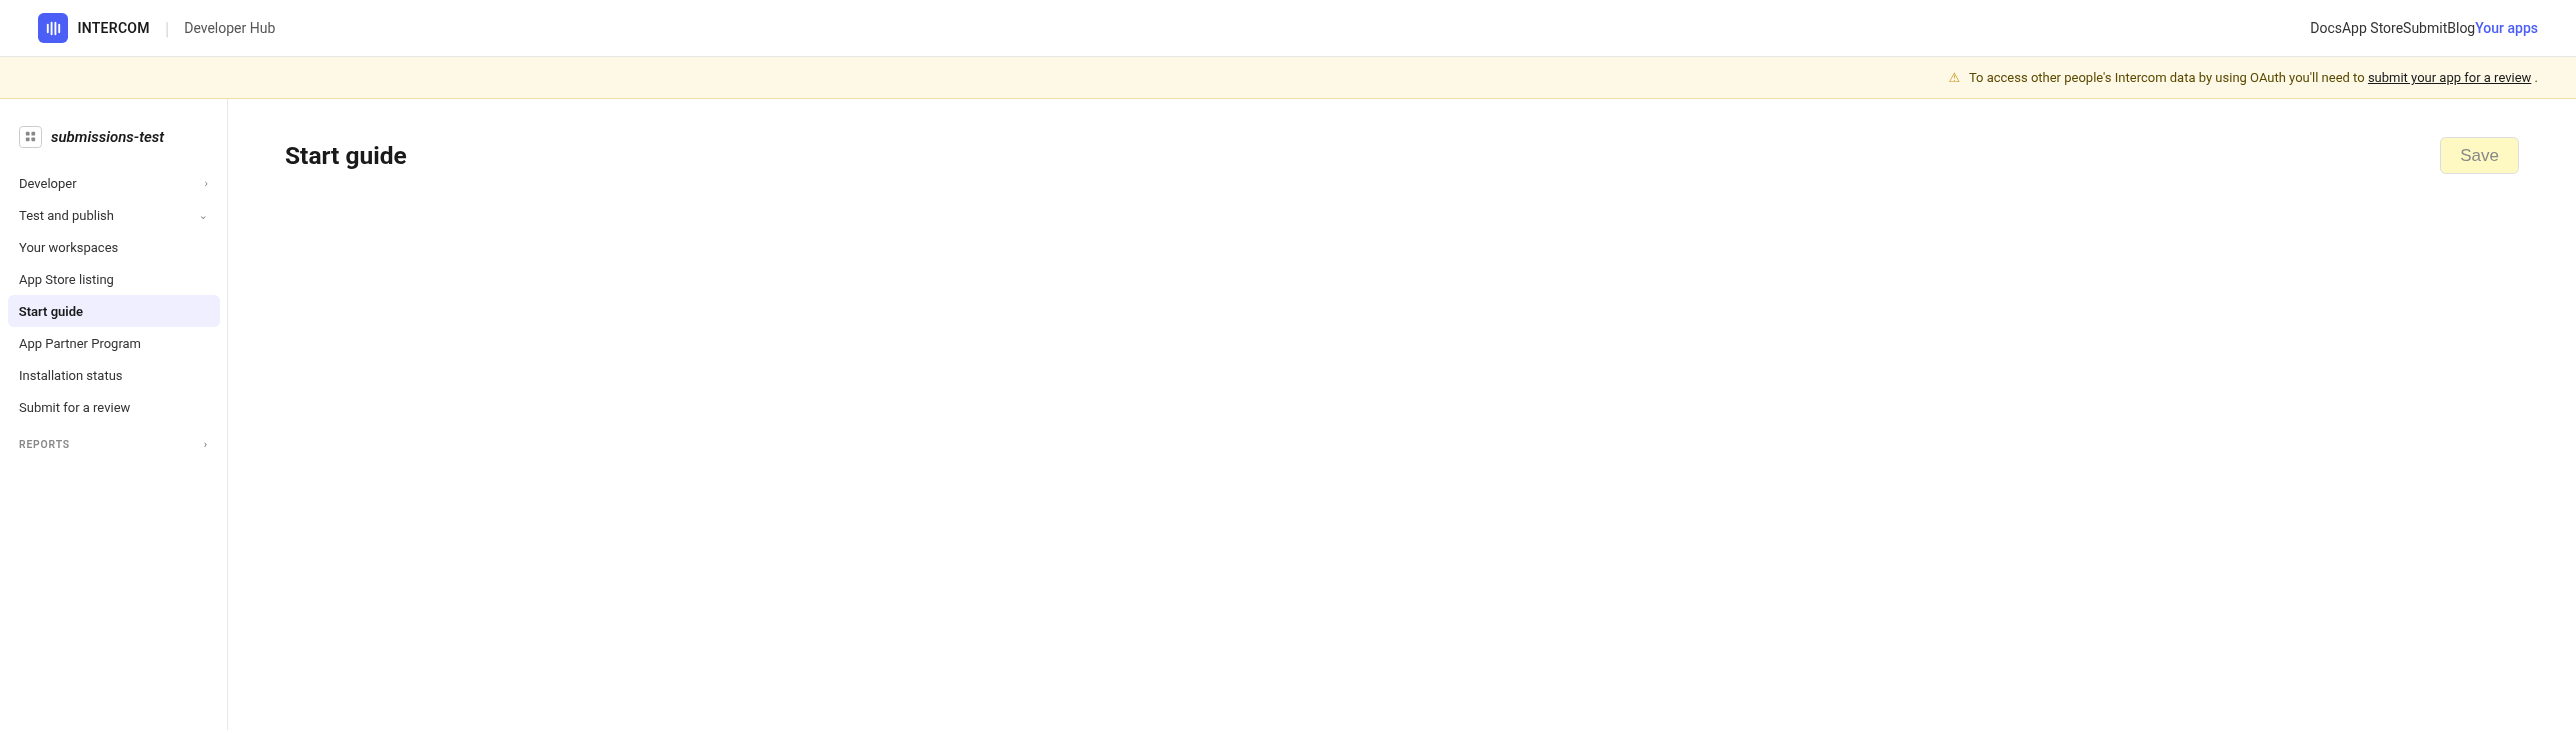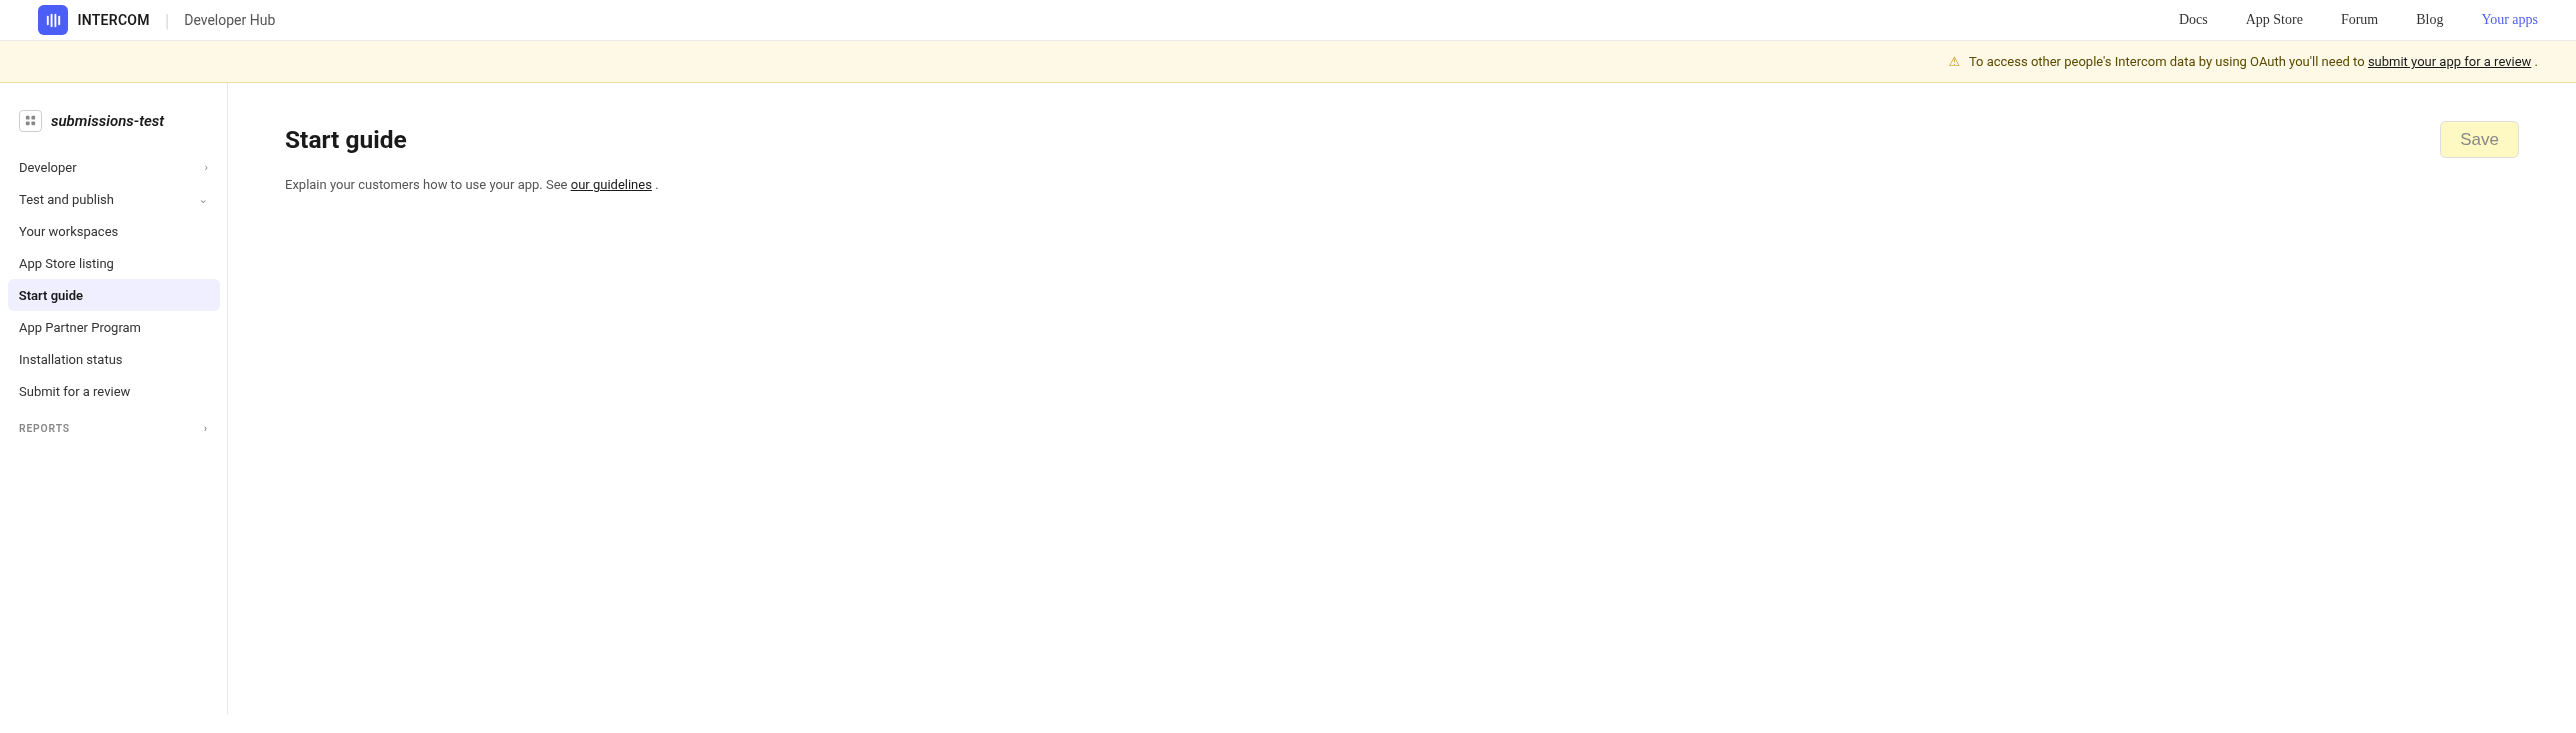--- a/index.html
+++ b/index.html
@@ -17,21 +17,21 @@
       height: 733px;
       overflow: hidden;
     }
 
     
     .header {
       display: flex;
       align-items: center;
       justify-content: space-between;
       padding: 0 38px;
-      height: 41px;
+      height: 57px;
       border-bottom: 0.9px solid #e8e8e8;
       background: #fff;
     }
 
     .header-left {
       display: flex;
       align-items: center;
       gap: 11.3px;
     }
 
@@ -71,22 +71,20 @@
     }
 
     .dev-hub-text {
       font-size: 14px;
       color: #555;
     }
 
     .header-nav {
       display: flex;
       align-items: center;
-      gap: 38px;
-      font-family: Liberation Serif, serif;
     }
 
     .header-nav a {
       text-decoration: none;
       color: #333;
       font-size: 14px;
     }
 
     .header-nav a.active {
       color: #4b5ef5;
@@ -261,21 +259,21 @@
         </svg>
       </div>
       <span class="logo-text">INTERCOM</span>
     </div>
     <span class="logo-divider">|</span>
     <span class="dev-hub-text">Developer Hub</span>
   </div>
   <nav class="header-nav">
     <a href="#">Docs</a>
     <a href="#">App Store</a>
-    <a href="#">Forum</a>
+    <a href="#">Submit</a>
     <a href="#">Blog</a>
     <a href="#" class="active">Your apps</a>
   </nav>
 </header>
 
 <div class="banner">
   <span class="warning-icon">⚠</span>
   <span>To access other people's Intercom data by using OAuth you'll need to</span>
   <a href="#" class="banner-link">submit your app for a review</a>
   <span>.</span>
@@ -335,22 +333,17 @@
       <span class="chevron">›</span>
     </div>
   </aside>
 
   <main class="main">
     <div class="page-header">
       <h1 class="page-title">Start guide</h1>
       <button class="save-button">Save</button>
     </div>
 
-    <p class="page-subtitle">
-      <span>Explain your customers how to use your app. See</span>
-      <a href="#">our guidelines</a>
-      <span>.</span>
-    </p>
 
   </main>
 
 </div>
 
 
 </body></html>

